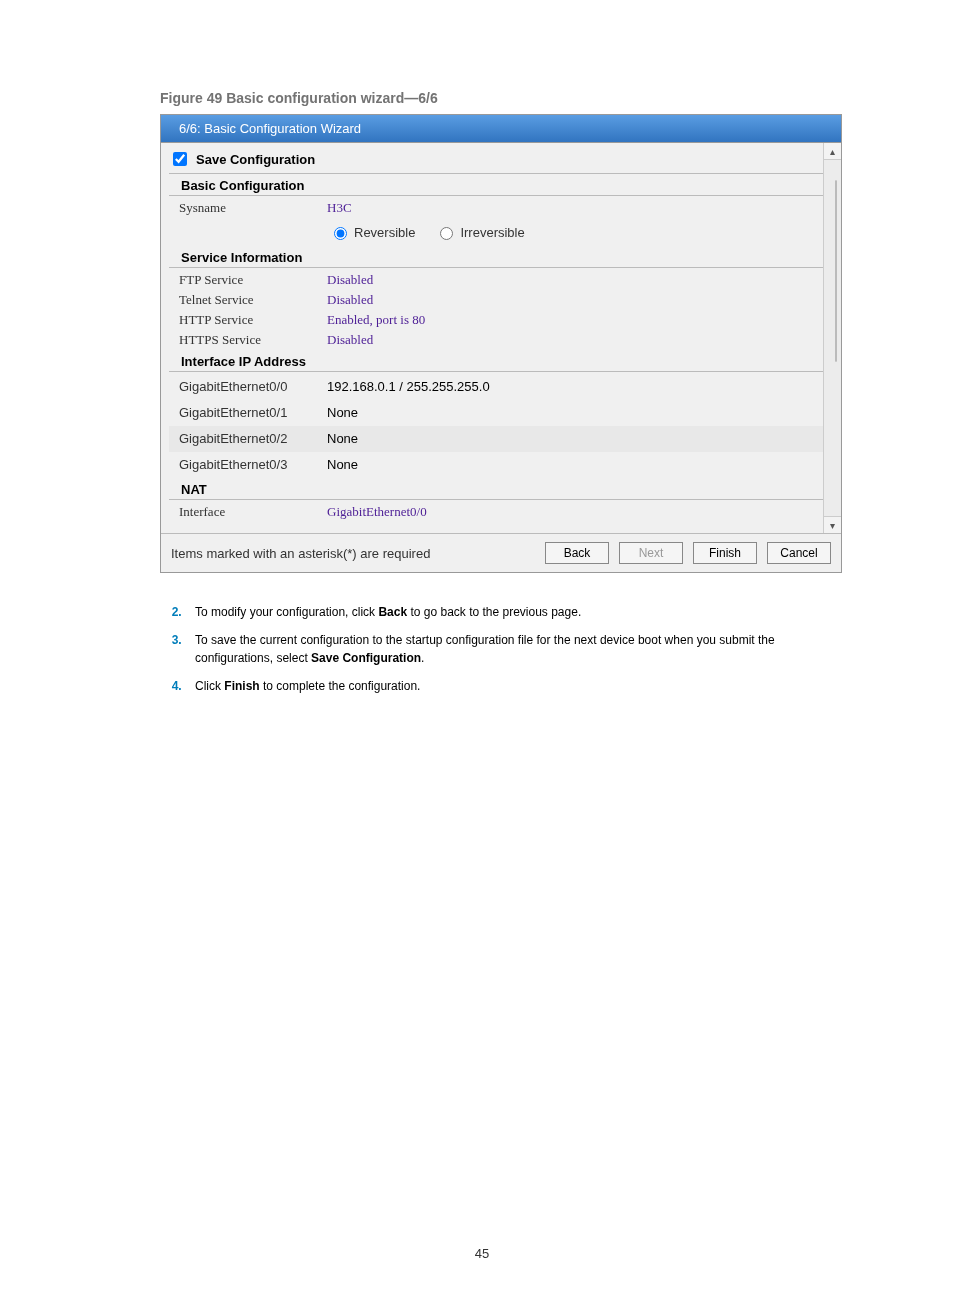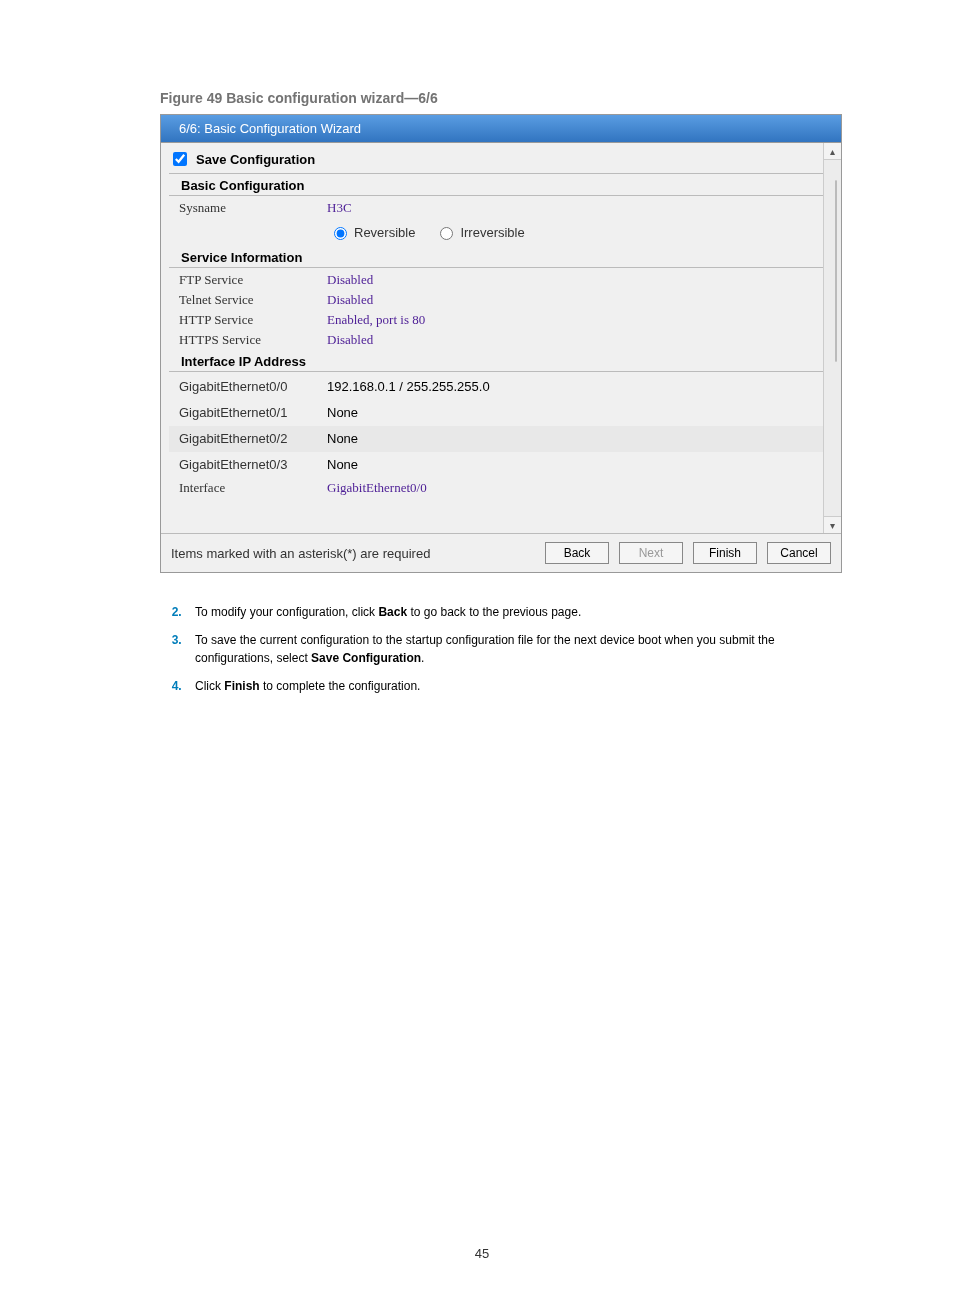--- a/index.html
+++ b/index.html
@@ -224,20 +224,21 @@
           </div>
           <div class="if-row striped-even">
             <span class="if-key">GigabitEthernet0/2</span>
             <span>None</span>
           </div>
           <div class="if-row">
             <span class="if-key">GigabitEthernet0/3</span>
             <span>None</span>
           </div>
 
+          <div class="sect-title">NAT</div>
           <div class="kv-row">
             <span class="kv-key">Interface</span>
             <span class="kv-val">GigabitEthernet0/0</span>
           </div>
 
         </div>
 
         <div class="scrollbar">
           <div class="sb-arrow">▴</div>
           <div class="sb-track">

